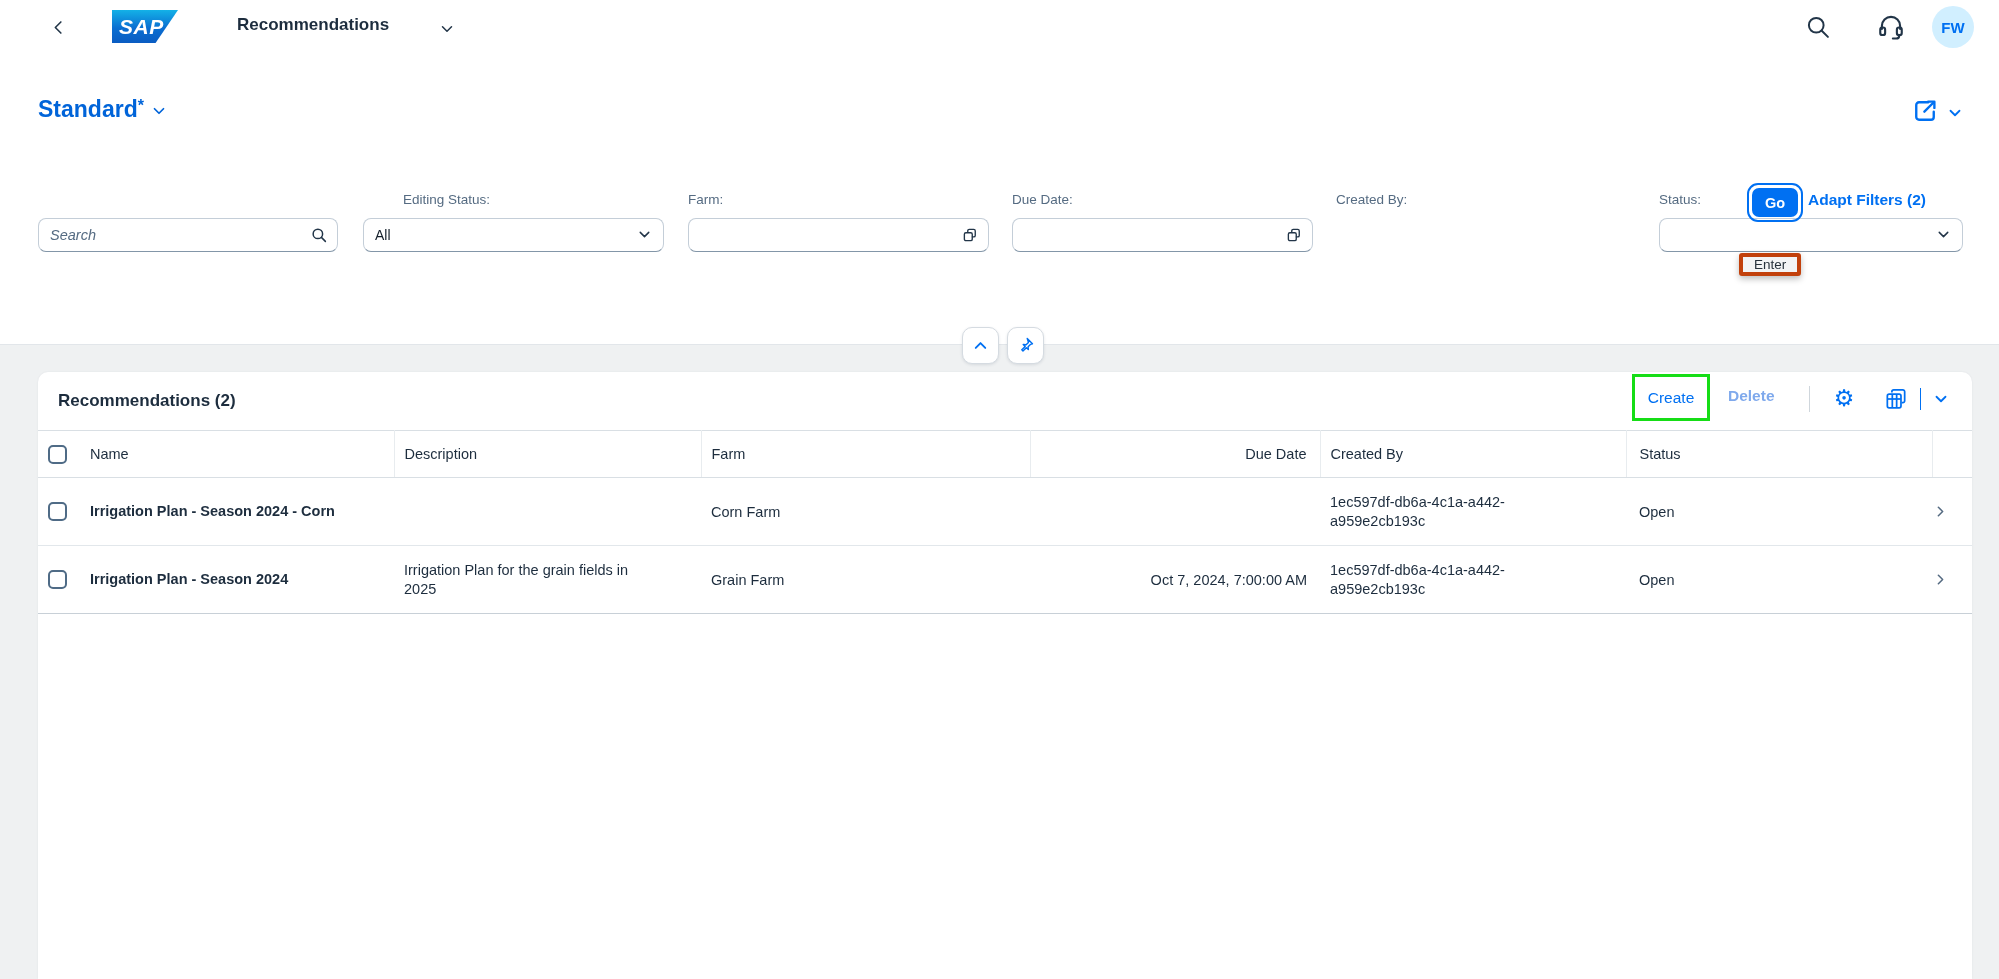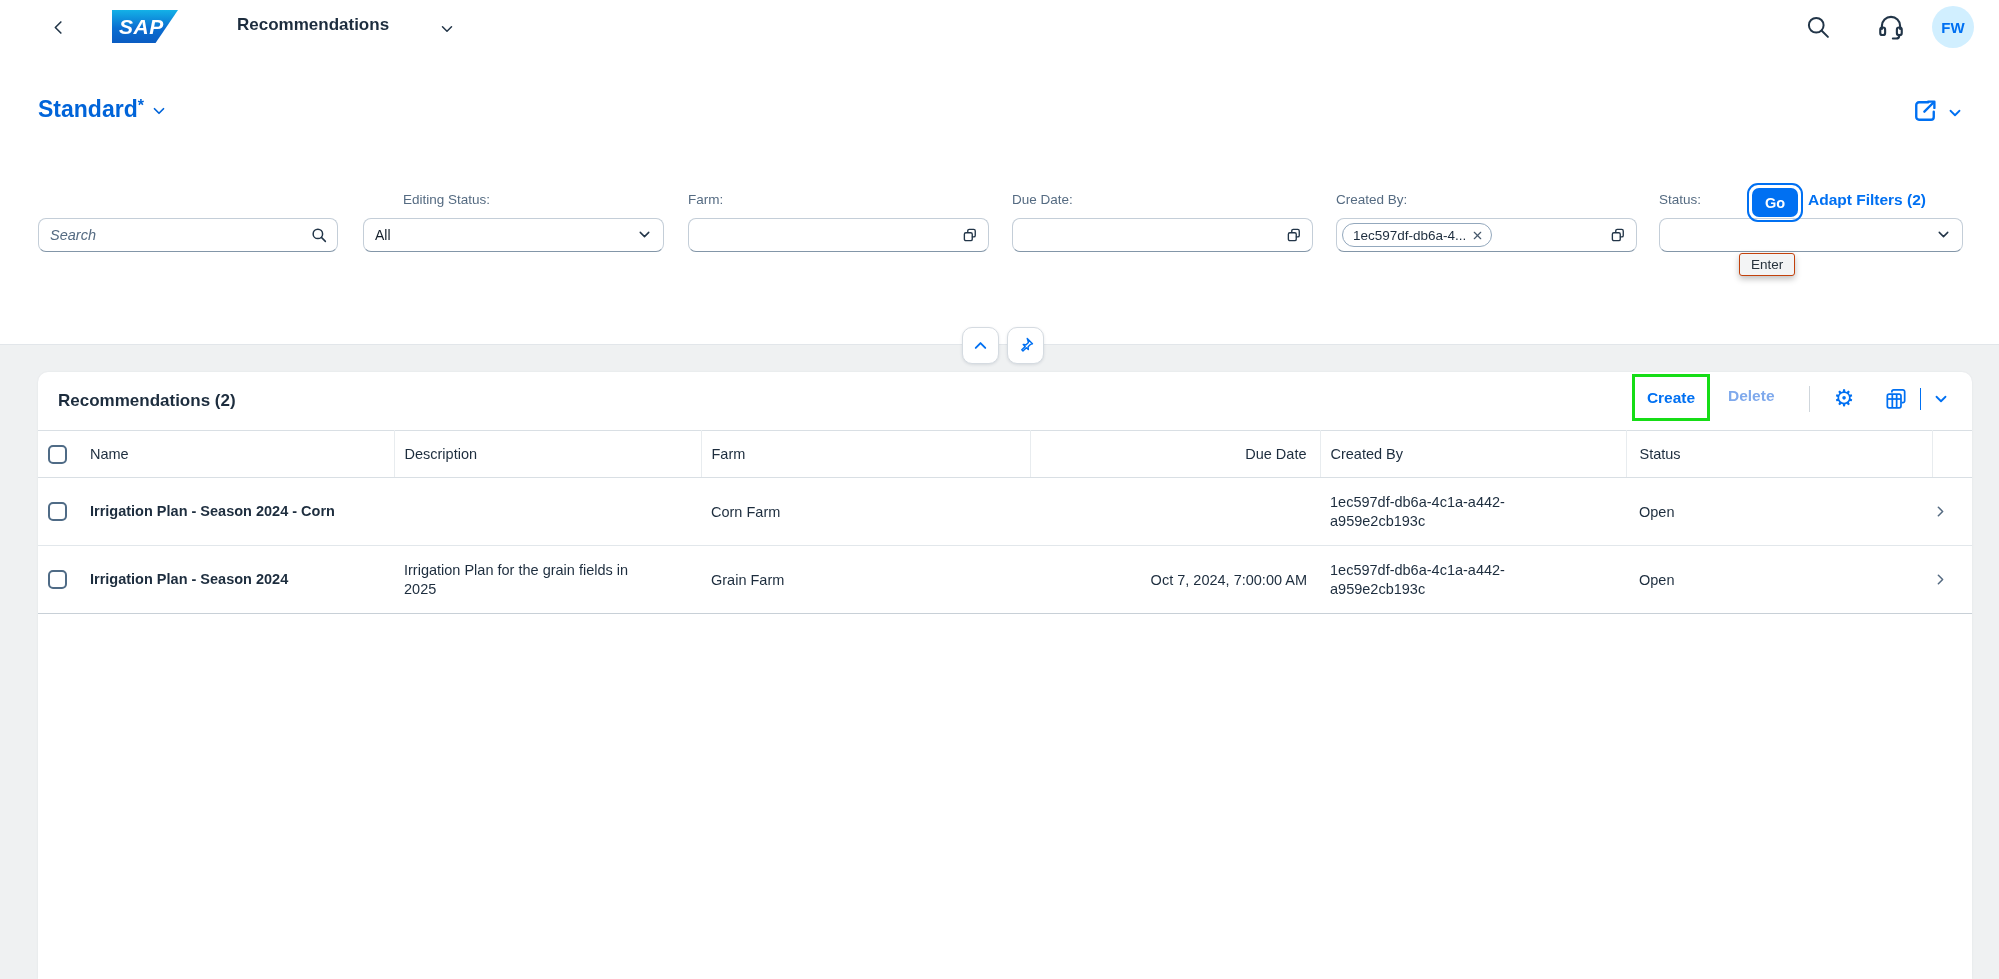--- a/index.html
+++ b/index.html
@@ -46,40 +46,40 @@
   .token { margin-left:5px; height:24px; border:1px solid #93a8bd; border-radius:12px;
     display:flex; align-items:center; gap:6px; padding:0 8px 0 10px; font-size:13.5px; color:#1d2d3e; background:#fff; }
   .token .tok-x { width:11px; height:11px; color:#46586b; cursor:pointer; }
 
   
   #go-wrap { left:1735px; top:129px; width:56px; height:39px;margin-left:12px; }
   #go-ring { left:0; top:0; width:56px; height:39px; border:2px solid #0070f2; border-radius:11px; }
   #go-btn { left:5px; top:5px; width:46px; height:29px; background:#0070f2; border-radius:7px;
     color:#fff; font-size:14.5px; font-weight:700; display:flex; align-items:center; justify-content:center; cursor:pointer; }
   #enter-tooltip { left:1739px; top:199px; height:23px; padding:0 11px; background:#f3f4f5;
-    border:1px solid #c2410c; border-radius:3px; box-shadow:0 3px 6px rgba(0,0,0,.25);
+    border:4px solid #c2410c; border-radius:3px; box-shadow:0 3px 6px rgba(0,0,0,.25);
     font-size:13.5px; color:#27323c; display:flex; align-items:center; }
   #adapt-filters { left:1808px; top:137px; font-size:15.5px; font-weight:600; color:#0070f2; cursor:pointer; }
 
   
   .boundary-btn { position:absolute; top:327px; width:37px; height:37px; background:#fff;
     border:1px solid #d5dbe1; border-radius:10px; box-shadow:0 1px 3px rgba(34,53,72,.12);
     display:flex; align-items:center; justify-content:center; color:#0070f2; cursor:pointer; z-index:5; }
   #collapse-btn { left:962px; }
   #pin-btn { left:1007px; }
   .boundary-btn svg { width:19px; height:19px; }
 
   
   #card { left:38px; top:372px; width:1934px; height:607px; background:#fff;
     border-radius:10px 10px 0 0; box-shadow:0 0 2px rgba(34,53,72,.08); }
   #card-toolbar { left:0; top:0; width:1934px; height:58px; display:flex; align-items:center; }
   #card-title { position:absolute; left:20px; top:19px; font-size:17px; font-weight:700; color:#1d2d3e; }
   #create-highlight { position:absolute; left:1594px; top:2px; width:78px; height:47px;
     border:3px solid #16dd16; display:flex; align-items:center; justify-content:center; }
-  #create-btn { font-size:15.5px; font-weight:700; color:#0070f2; cursor:pointer; }
+  #create-btn { font-size:15.5px; font-weight:400; color:#0070f2; cursor:pointer; }
   #delete-btn { position:absolute; left:1690px; top:15px; font-size:15.5px; font-weight:600; color:#7fa9ec; }
   #tb-sep { position:absolute; left:1771px; top:14px; width:1px; height:26px; background:#cfd6dc; }
   #settings-btn { position:absolute; left:1792px; top:12px; width:28px; height:28px; color:#0070f2;
     font-size:23px; line-height:28px; text-align:center; cursor:pointer; }
   #export-btn { position:absolute; left:1845px; top:14px; width:26px; height:26px; color:#0070f2; cursor:pointer; }
   #export-sep { position:absolute; left:1882px; top:16px; width:1px; height:22px; background:#0070f2; }
   #export-caret { position:absolute; left:1894px; top:18px; width:18px; height:18px; color:#0070f2; cursor:pointer; }
 
   table#rec-table { position:absolute; left:0; top:58px; width:1934px; border-collapse:collapse; table-layout:fixed; }
   #rec-table th, #rec-table td { font-size:14.5px; font-weight:400; text-align:left; vertical-align:middle; padding:0 10px 0 10px; }
@@ -214,38 +214,20 @@
       <span class="sel-value grow"></span>
       <span class="f-icon">
         <svg width="18" height="18" viewBox="0 0 24 24" fill="none" stroke="#223548" stroke-width="1.8" stroke-linejoin="round">
           <rect x="4.5" y="9" width="10.5" height="10.5" rx="2"></rect>
           <path d="M9 9V6.5A2 2 0 0 1 11 4.5h6A2 2 0 0 1 19 6.5v6a2 2 0 0 1-2 2h-2.5"></path>
         </svg>
       </span>
     </div>
 
     <div class="flt-label" style="left:1336px;">Created By:</div>
-    <div class="field" style="left:1336px; width:301px;">
-      <span class="token">
-        <span>1ec597df-db6a-4...</span>
-        <span class="tok-x">
-          <svg width="11" height="11" viewBox="0 0 24 24" fill="none" stroke="currentColor" stroke-width="2.6" stroke-linecap="round">
-              <line x1="5" y1="5" x2="19" y2="19"></line>
-              <line x1="19" y1="5" x2="5" y2="19"></line>
-            </svg>
-        </span>
-      </span>
-      <span class="grow"></span>
-      <span class="f-icon">
-        <svg width="18" height="18" viewBox="0 0 24 24" fill="none" stroke="#223548" stroke-width="1.8" stroke-linejoin="round">
-          <rect x="4.5" y="9" width="10.5" height="10.5" rx="2"></rect>
-          <path d="M9 9V6.5A2 2 0 0 1 11 4.5h6A2 2 0 0 1 19 6.5v6a2 2 0 0 1-2 2h-2.5"></path>
-        </svg>
-      </span>
-    </div>
 
     <div class="flt-label" style="left:1659px;">Status:</div>
     <div class="field" style="left:1659px; width:304px;">
       <span class="sel-value grow"></span>
       <span class="f-icon">
         <svg width="17" height="17" viewBox="0 0 24 24" fill="none" stroke="#223548" stroke-width="2.1" stroke-linecap="round" stroke-linejoin="round">
             <polyline points="6 9 12 15 18 9"></polyline>
           </svg>
       </span>
     </div>

